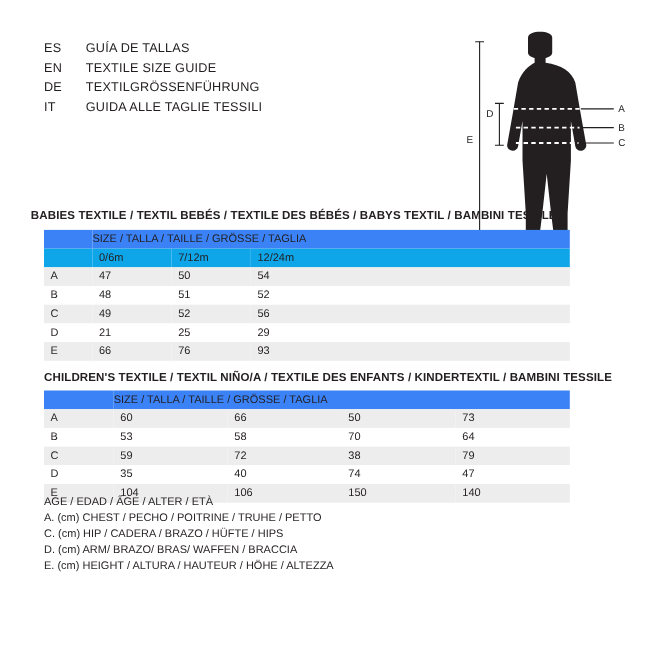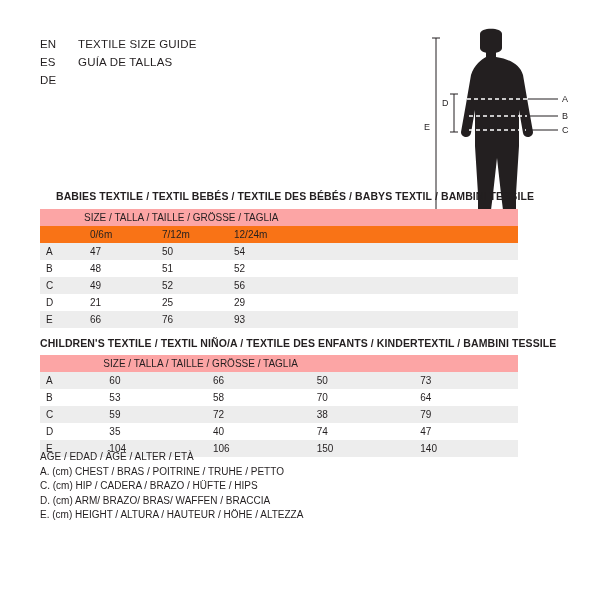--- a/index.html
+++ b/index.html
@@ -69,25 +69,25 @@
     color: #231f20;
   }
   table.size-table td {
     padding: 0;
     height: 17px;
     vertical-align: middle;
   }
   .c-label { width: 38px; padding-left: 6px !important; }
   .c-val { width: 66px; padding-left: 6px !important; }
   .row-head td {
-    background: #fca5a5;
+    background: #3b82f6;
     font-size: 10px;
   }
   .row-sub td {
-    background: #f97316;
+    background: #0ea5e9;
     margin-left: 48px;
   }
   .row-alt td {
     background: #ededed;
   }
   .row-plain td {
     background: #ffffff;
   }
 
   
@@ -99,30 +99,35 @@
     line-height: 14.5px;
   }
   .legend div { white-space: nowrap; }
 </style>
 </head>
 <body>
 
 <div class="page">
 
   <div class="lang-block">
+    <div class="lang-row">
+      <span class="lang-code">ES</span>
+      <span class="lang-title">GUÍA DE TALLAS</span>
+    </div>
     <div class="lang-row">
       <span class="lang-code">EN</span>
       <span class="lang-title">TEXTILE SIZE GUIDE</span>
     </div>
     <div class="lang-row">
-      <span class="lang-code">ES</span>
-      <span class="lang-title">GUÍA DE TALLAS</span>
+      <span class="lang-code">DE</span>
+      <span class="lang-title">TEXTILGRÖSSENFÜHRUNG</span>
     </div>
     <div class="lang-row">
-      <span class="lang-code">DE</span>
+      <span class="lang-code">IT</span>
+      <span class="lang-title">GUIDA ALLE TAGLIE TESSILI</span>
     </div>
   </div>
 
   <div class="figure-wrap">
     <svg width="160" height="200" viewBox="0 0 160 200">
 
       <g fill="#231f20">
 
         <path d="M60 6 C60 -1 82 -1 82 6 L82 20 C82 27 60 27 60 20 Z"></path>
 
@@ -176,21 +181,21 @@
 
       <g stroke="#231f20" stroke-width="1">
         <line x1="16" y1="10" x2="16" y2="190"></line>
         <line x1="12" y1="10" x2="20" y2="10"></line>
         <line x1="12" y1="190" x2="20" y2="190"></line>
       </g>
       <text x="4" y="102" font-family="Liberation Sans, sans-serif" font-size="9" fill="#231f20">E</text>
     </svg>
   </div>
 
-  <div class="table-caption" style="left:56px; top:190px;">BABIES TEXTILE / TEXTIL BEBÉS / TEXTILE DES BÉBÉS / BABYS TEXTIL / BAMBINI TESSILE</div>
+  <div class="table-caption" style="left:28px; top:190px;">BABIES TEXTILE / TEXTIL BEBÉS / TEXTILE DES BÉBÉS / BABYS TEXTIL / BAMBINI TESSILE</div>
 
   <table class="size-table" style="left:40px; top:209px; width:478px;">
     <tbody>
         <tr class="row-head">
       <td class="c-label"></td>
       <td colspan="4">SIZE / TALLA / TAILLE / GRÖSSE / TAGLIA</td>
     </tr>
     <tr class="row-sub">
       <td class="c-label"></td>
       <td class="c-val">0/6m</td>
@@ -277,19 +282,19 @@
       <td class="c-val">104</td>
       <td class="c-val">106</td>
       <td class="c-val">150</td>
       <td class="c-val">140</td>
     </tr>
   </tbody>
     </table>
 
   <div class="legend">
     <div>AGE / EDAD / ÂGE / ALTER / ETÀ</div>
-    <div>A. (cm) CHEST / BRAS / POITRINE / TRUHE / PETTO</div>
+    <div>A. (cm) CHEST / PECHO / POITRINE / TRUHE / PETTO</div>
     <div>C. (cm) HIP / CADERA / BRAZO / HÜFTE / HIPS</div>
     <div>D. (cm) ARM/ BRAZO/ BRAS/ WAFFEN / BRACCIA</div>
     <div>E. (cm) HEIGHT / ALTURA / HAUTEUR / HÖHE / ALTEZZA</div>
   </div>
 
 </div>
 
 </body></html>

